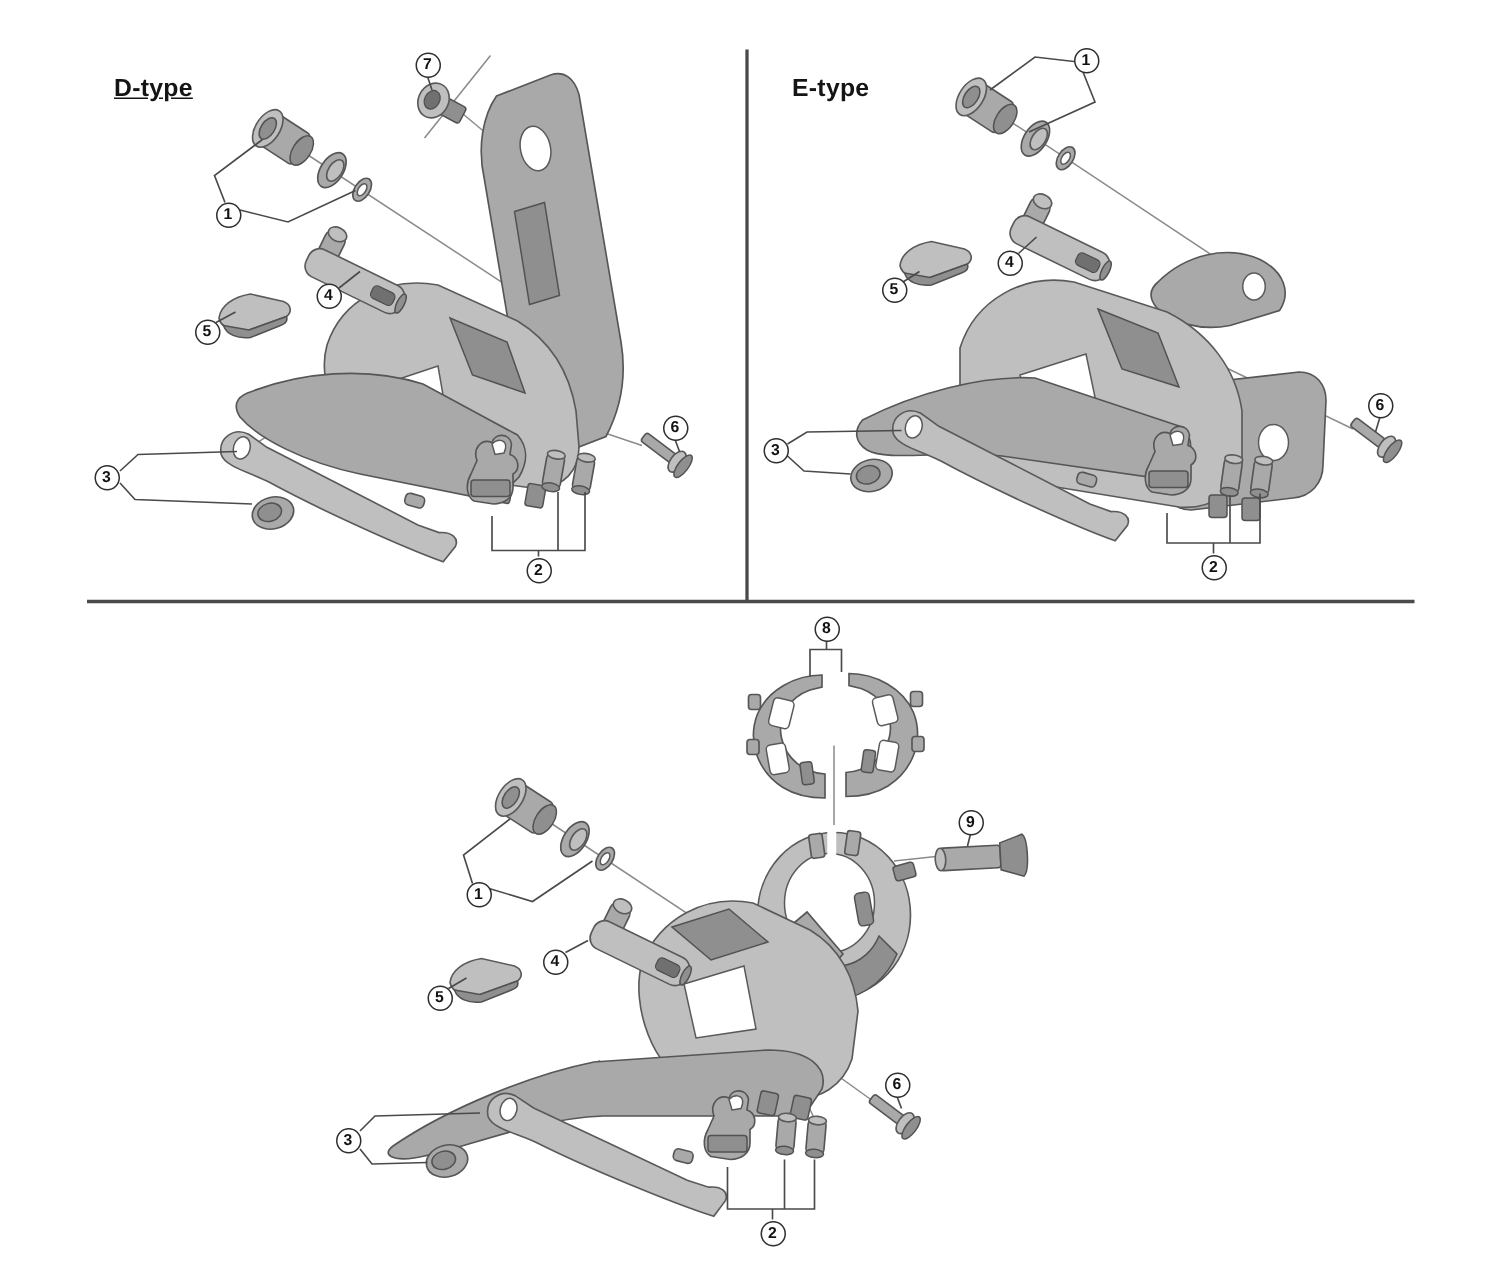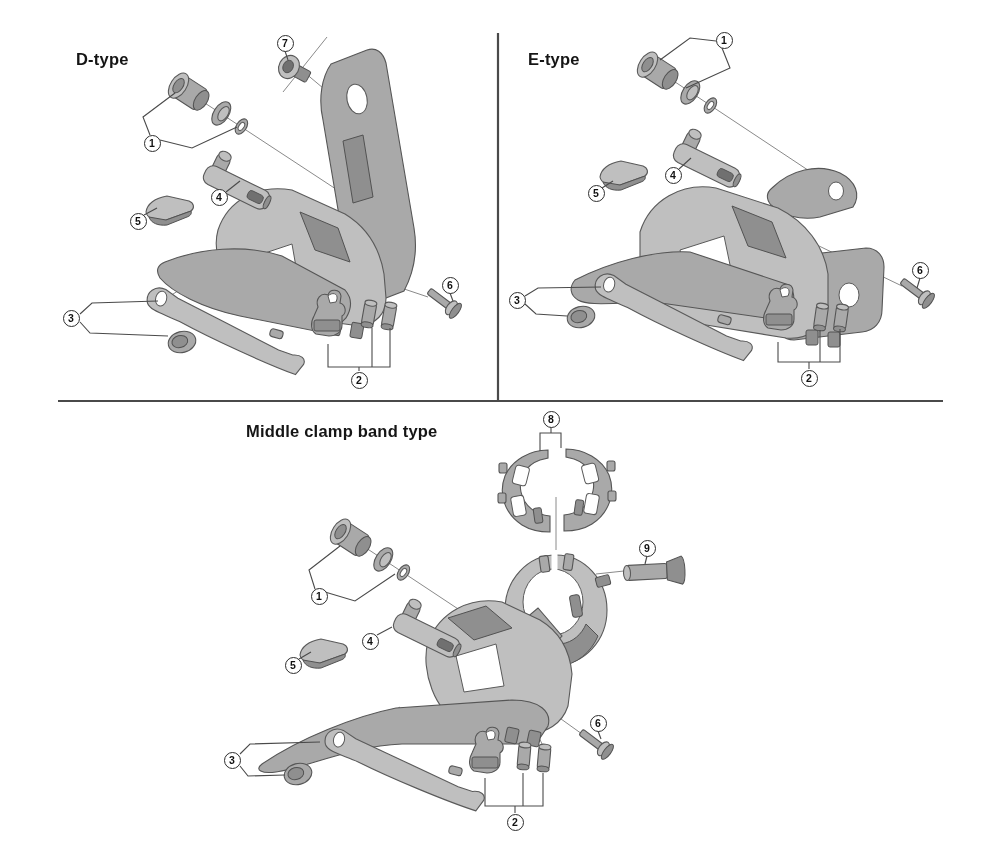--- a/index.html
+++ b/index.html
@@ -1,20 +1,20 @@
 <!DOCTYPE html>
 <html><head>
 <meta charset="utf-8">
 <style>
   html,body{margin:0;padding:0;background:#fff;}
   #canvas{position:relative;width:1000px;height:842px;background:#ffffff;overflow:hidden;
           font-family:"Liberation Sans",sans-serif;}
   #art{position:absolute;left:0;top:0;width:1000px;height:842px;}
   .sec-title{position:absolute;font-weight:bold;font-size:16.5px;color:#151515;letter-spacing:.2px;z-index:2;white-space:nowrap;}
-  #t-d{left:76px;top:50px;}
+  #t-d{left:76px;top:50px;text-decoration:underline;}
   #t-e{left:528px;top:50px;}
   #t-m{left:246px;top:422px;}
   .callout{position:absolute;width:17px;height:17px;margin:-8.5px 0 0 -8.5px;border:1.5px solid #2e2e2e;
            border-radius:50%;background:#fff;display:flex;align-items:center;justify-content:center;
            font-weight:bold;font-size:10.5px;color:#111;box-sizing:border-box;z-index:3;line-height:1;}
   
   .p1{fill:#bfbfbf;stroke:#5a5a5a;stroke-width:1.1;}
   .p2{fill:#a9a9a9;stroke:#565656;stroke-width:1.1;}
   .p3{fill:#8f8f8f;stroke:#525252;stroke-width:1;}
   .dk{fill:#707070;stroke:#4d4d4d;stroke-width:.8;}
@@ -250,21 +250,20 @@
       <polyline points="485,778 485,806 543,806 543,773"></polyline>
       <line x1="523" y1="806" x2="523" y2="773"></line>
       <line x1="515" y1="806" x2="515" y2="813"></line>
       <line x1="598" y1="731" x2="601" y2="739"></line>
     </g>
   </g>
 </svg>
 
 <div class="sec-title" id="t-d">D-type</div>
 <div class="sec-title" id="t-e">E-type</div>
-<div class="sec-title" id="t-m">Middle clamp band type</div>
 
 <div id="callouts">
       <div class="callout" style="left: 152px; top: 143px;">1</div>
       <div class="callout" style="left: 359px; top: 380px;">2</div>
       <div class="callout" style="left: 71px; top: 318px;">3</div>
       <div class="callout" style="left: 219px; top: 197px;">4</div>
       <div class="callout" style="left: 138px; top: 221px;">5</div>
       <div class="callout" style="left: 450px; top: 285px;">6</div>
       <div class="callout" style="left: 285px; top: 43px;">7</div>
       <div class="callout" style="left: 724px; top: 40px;">1</div>

